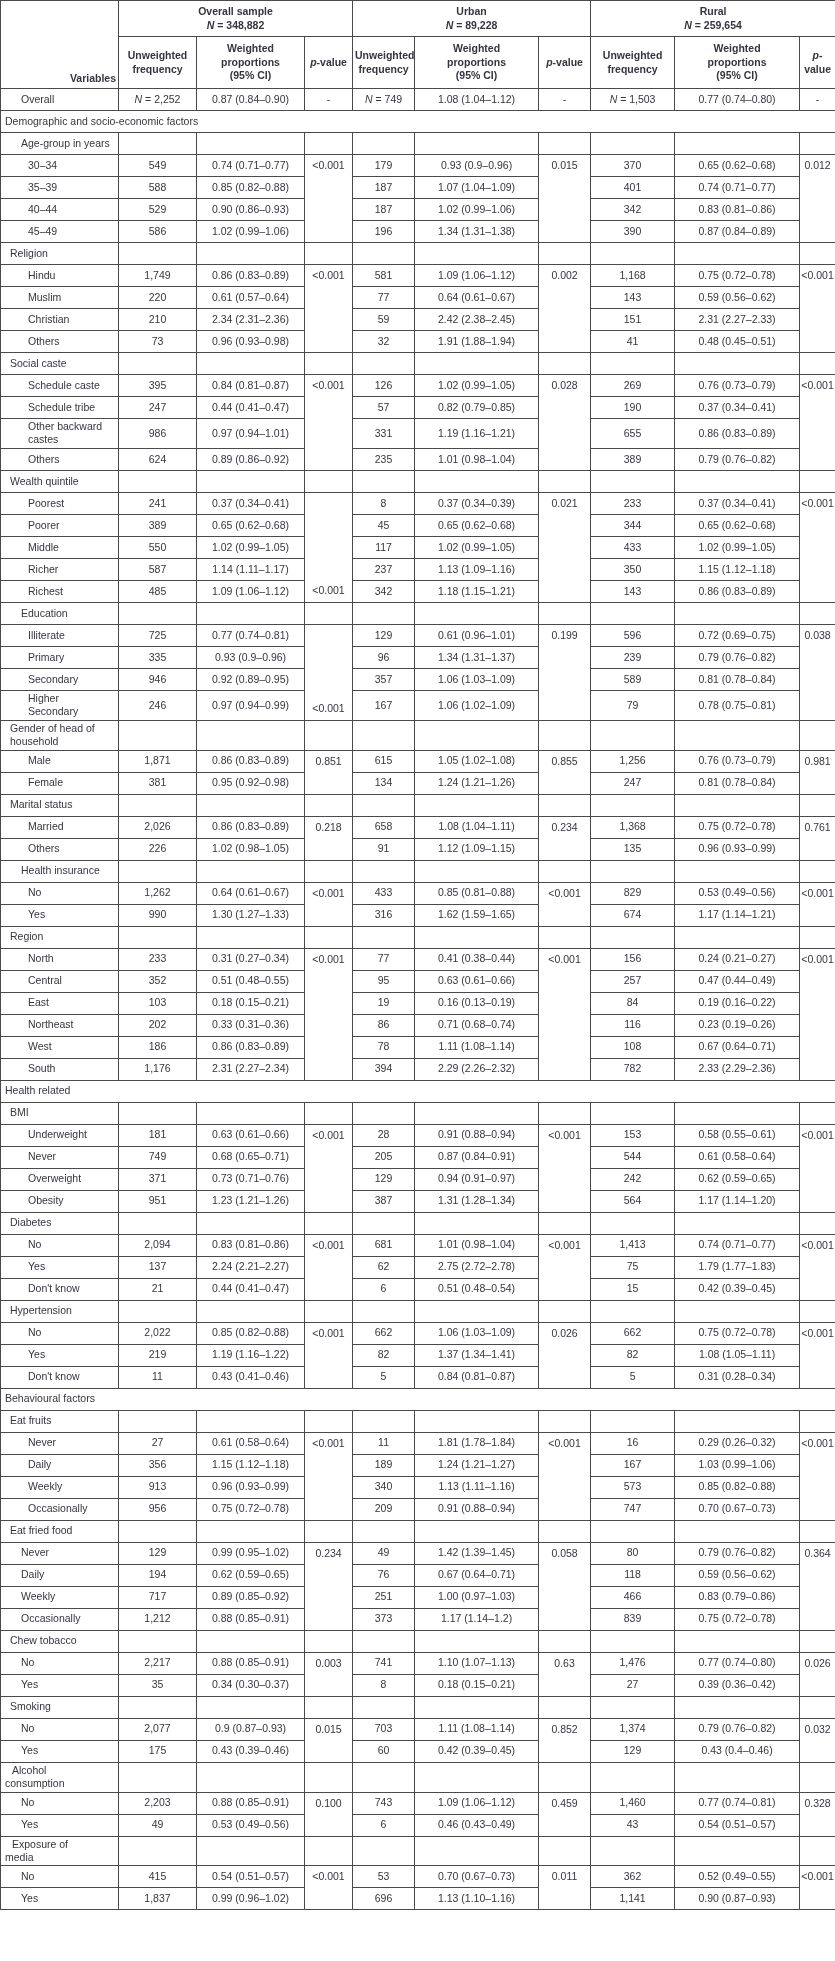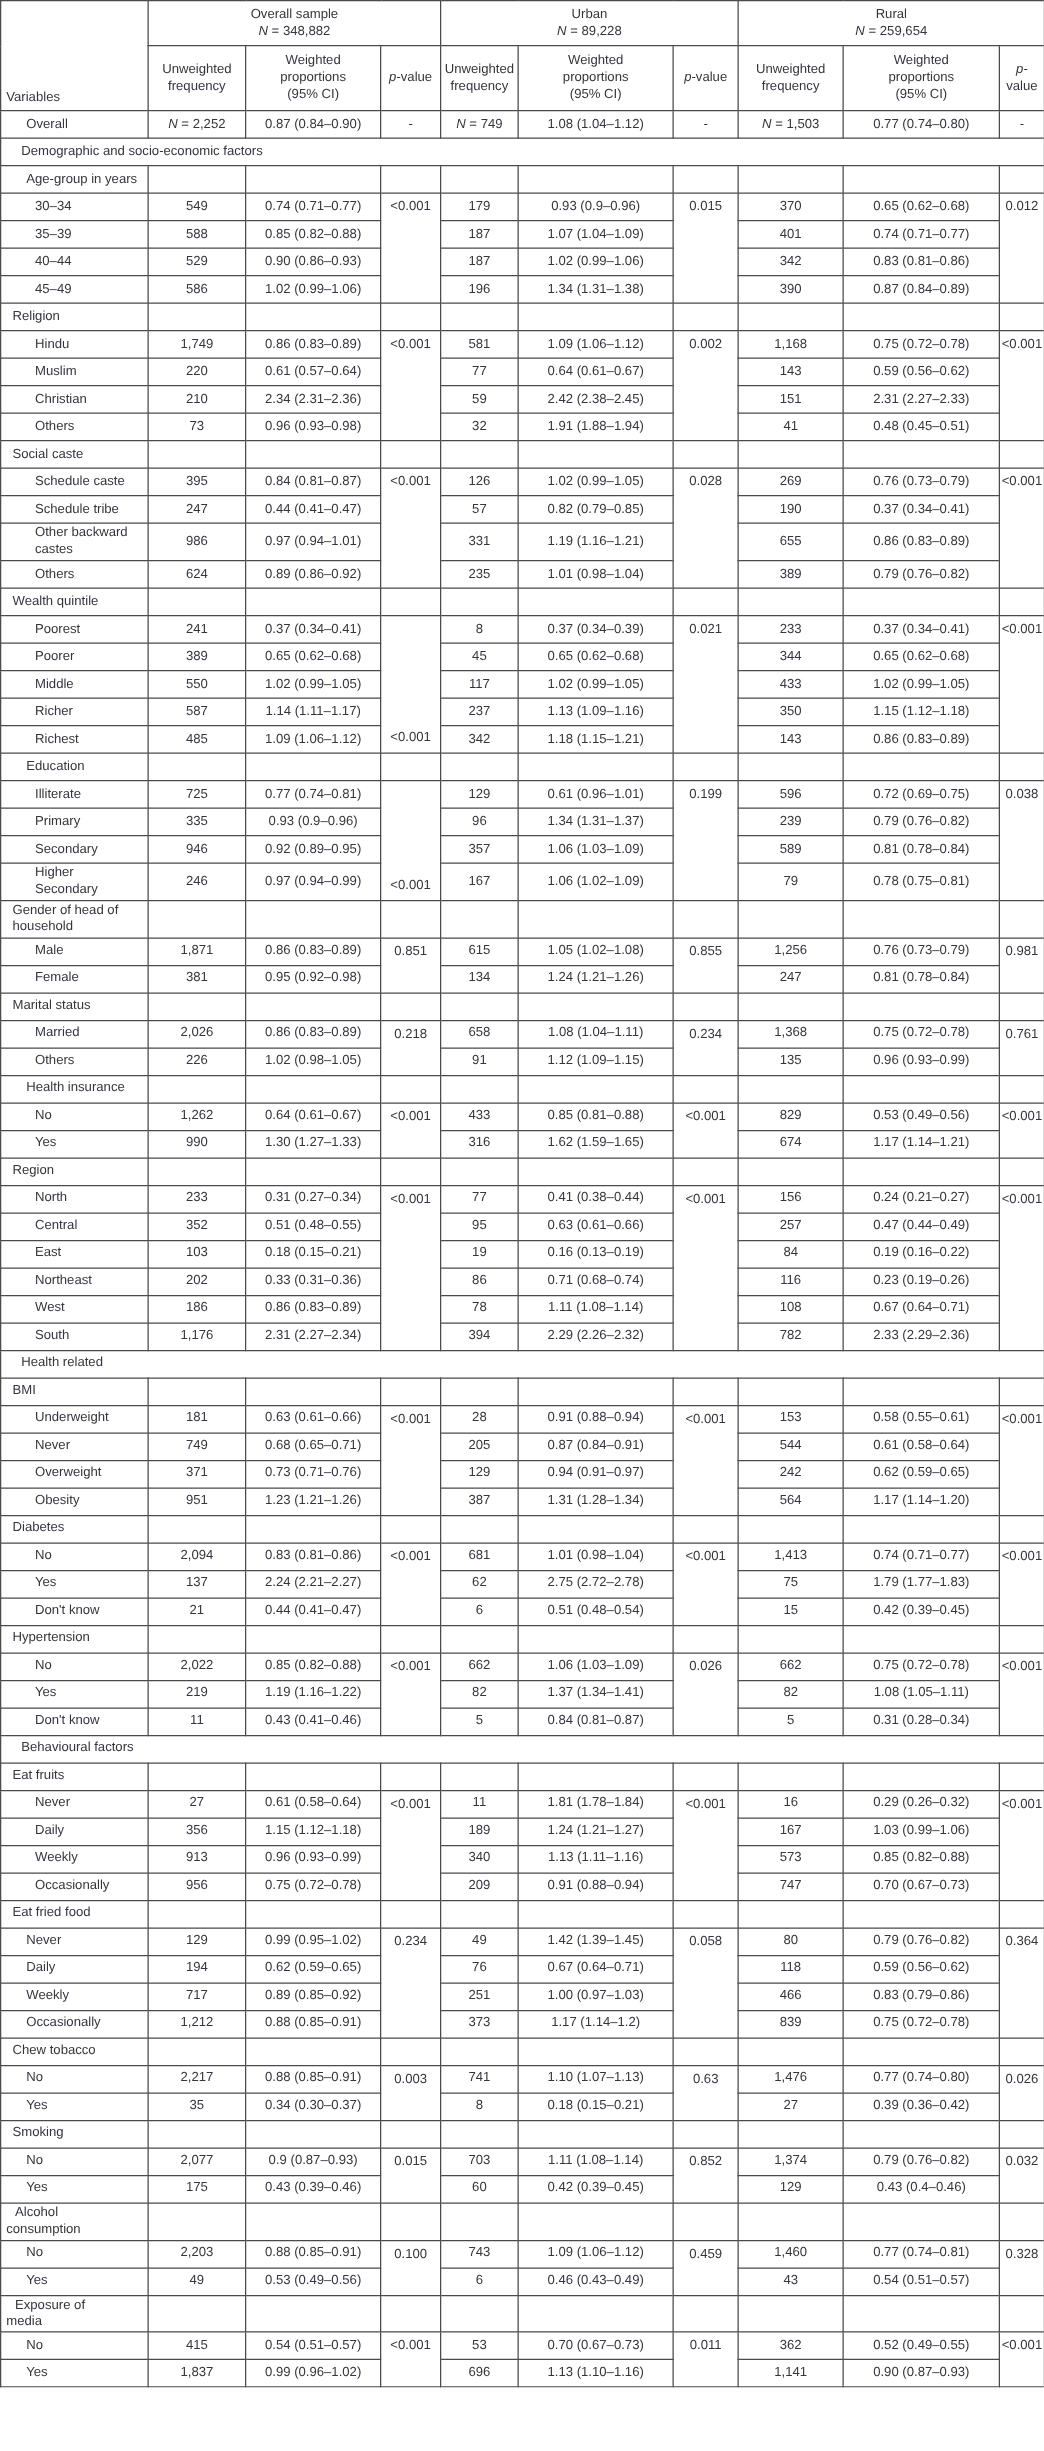--- a/index.html
+++ b/index.html
@@ -1,25 +1,25 @@
 <!DOCTYPE html>
 <html><head>
 <meta charset="utf-8">
 <style>
   html,body{margin:0;padding:0;background:#ffffff;}
   body{width:835px;font-family:"Liberation Sans",sans-serif;}
   table{border-collapse:collapse;table-layout:fixed;width:835px;font-size:10.5px;line-height:1.28;color:#35353f;}
   td,th{border:1px solid #4a4a4a;padding:1px 2px;vertical-align:middle;height:22px;box-sizing:border-box;}
-  th{font-weight:normal;text-align:center;white-space:pre-line;margin-top:44px;}
+  th{font-weight:bold;text-align:center;white-space:pre-line;margin-top:44px;}
   .grouph{height:36px;}
   .colh{height:52px;}
-  .varsth{vertical-align:bottom;text-align:left;padding:2px 2px 3px 4px;}
+  .varsth{vertical-align:bottom;text-align:right;padding:2px 2px 3px 4px;}
   td.num{text-align:center;}
   td.lab{text-align:left;white-space:pre-line;}
-  td.sec{padding-left:16px;margin-left:10px;}
+  td.sec{padding-left:4px;margin-left:10px;}
   .i0{padding-left:20px;}
   .i1{padding-left:9px;margin-top:20px;}
   .i2{padding-left:27px;}
   .hang{padding-left:4px;text-indent:7px;}
   td.p{padding-left:1px;padding-right:1px;}
   td.pt{vertical-align:top;padding-top:4px;}
   td.pb{vertical-align:bottom;padding-bottom:4px;}
 </style>
 </head>
 <body>

